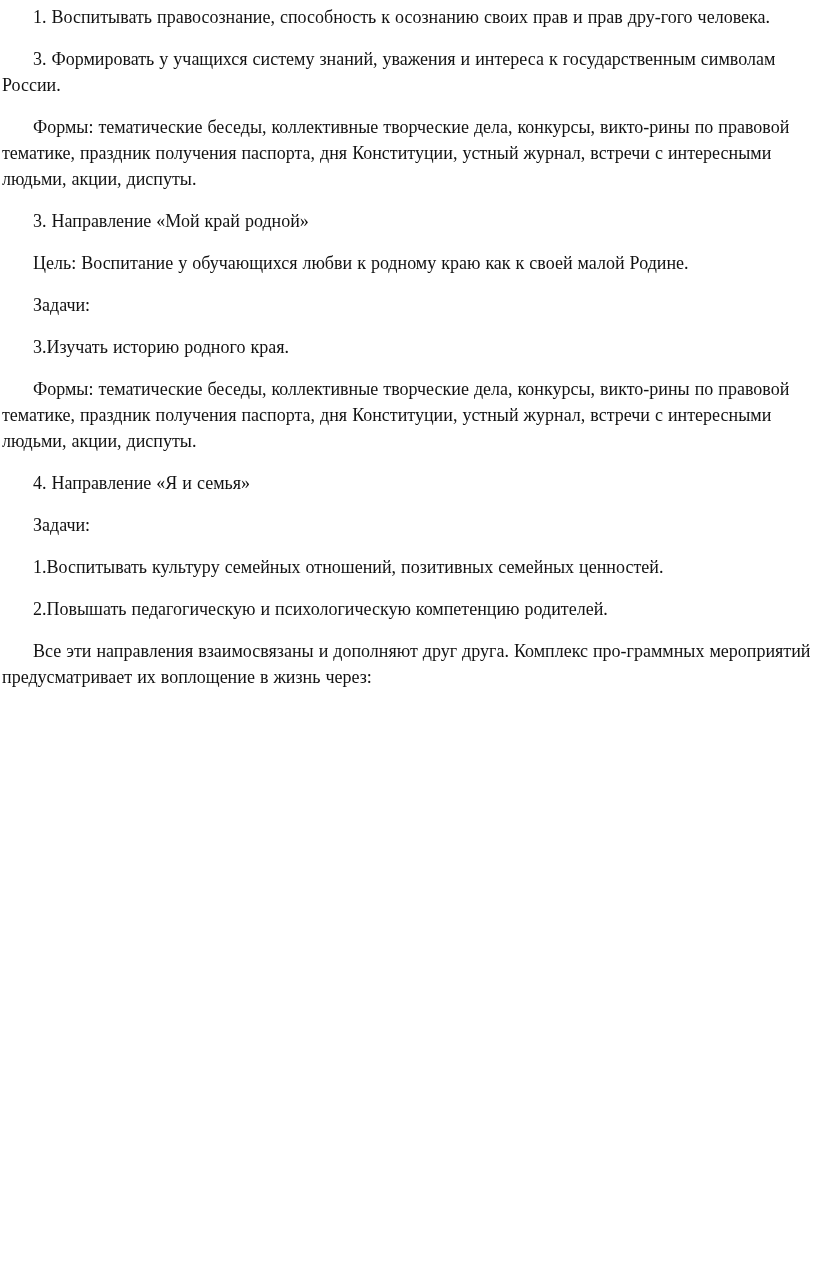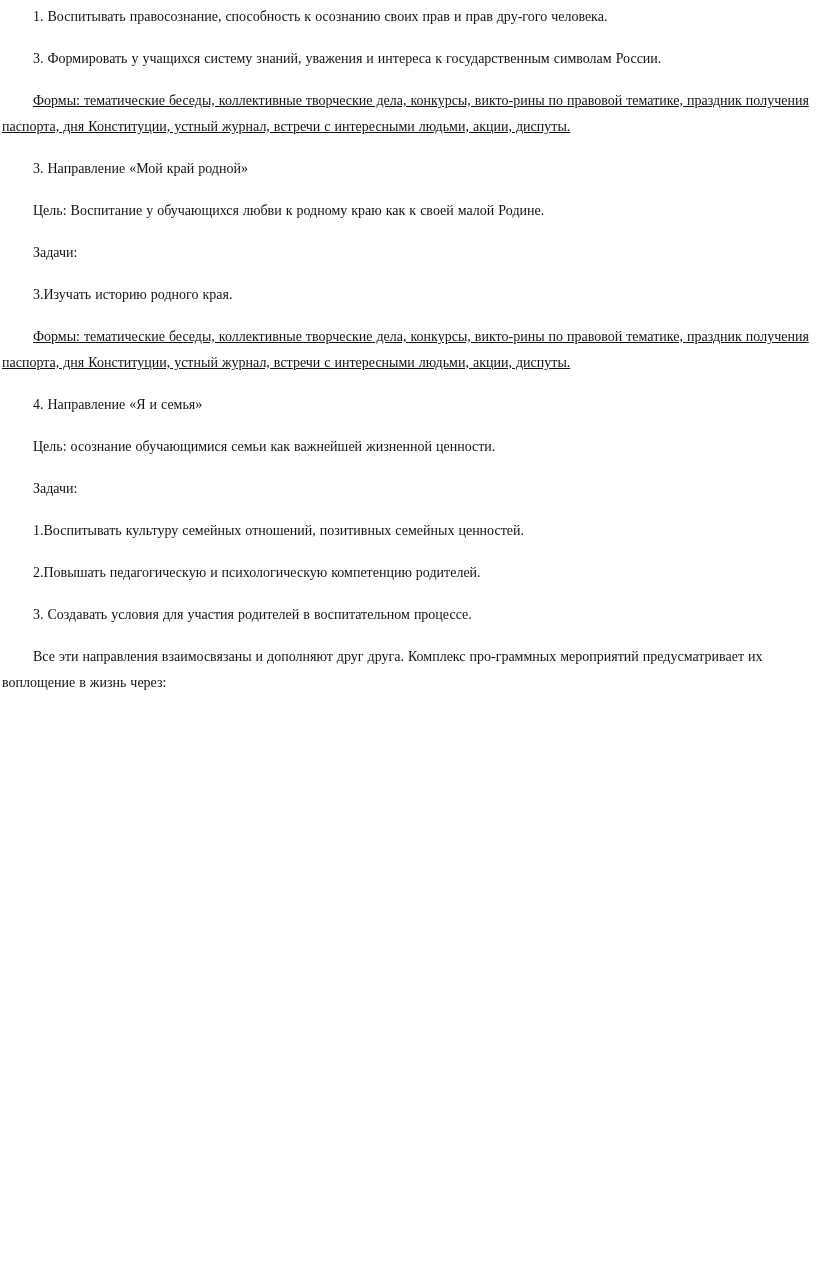--- a/index.html
+++ b/index.html
@@ -9,49 +9,47 @@
     background: #ffffff;
   }
   .page {
     position: relative;
     width: 816px;
     height: 1276px;
     margin: 0 auto;
     background: #ffffff;
     color: #121212;
     font-family: "Liberation Serif", "DejaVu Serif", serif;
-    font-size: 14px;
+    font-size: 18px;
     line-height: 26px;
     box-sizing: border-box;
     padding: 4px 4px 0 2px;
     overflow: hidden;
     text-align: left;
   }
   .page p {
     margin: 0 0 16px 0;
     text-indent: 31px; 
     word-spacing: 0.5px;
   }
   
-  .gap-lg { margin-top: 48px; text-decoration: underline; }
+  .gap-lg { margin-top: 48px; }
   
   .gap-md { margin-top: 37px; }
 </style>
 </head>
 <body>
 
 <div class="page">
   <p>1. Воспитывать правосознание, способность к осознанию своих прав и прав дру-гого человека.</p>
   <p>3. Формировать у учащихся систему знаний, уважения и интереса к государственным символам России.</p>
   <p class="gap-lg">Формы: тематические беседы, коллективные творческие дела, конкурсы, викто-рины по правовой тематике, праздник получения паспорта, дня Конституции, устный журнал, встречи с интересными людьми, акции, диспуты.</p>
   <p class="gap-md">3. Направление «Мой край родной»</p>
   <p>Цель: Воспитание у обучающихся любви к родному краю как к своей малой Родине.</p>
   <p>Задачи:</p>
   <p>3.Изучать историю родного края.</p>
   <p class="gap-lg">Формы: тематические беседы, коллективные творческие дела, конкурсы, викто-рины по правовой тематике, праздник получения паспорта, дня Конституции, устный журнал, встречи с интересными людьми, акции, диспуты.</p>
   <p class="gap-md">4. Направление «Я и семья»</p>
-  <p>Цель: осознание обучающимися семьи как важнейшей жизненной ценности.</p>
   <p>Задачи:</p>
   <p>1.Воспитывать культуру семейных отношений, позитивных семейных ценностей.</p>
   <p>2.Повышать педагогическую и психологическую компетенцию родителей.</p>
-  <p>3. Создавать условия для участия родителей в воспитательном процессе.</p>
   <p class="gap-md">Все эти направления взаимосвязаны и дополняют друг друга. Комплекс про-граммных мероприятий предусматривает их воплощение в жизнь через:</p>
 </div>
 
 </body></html>

